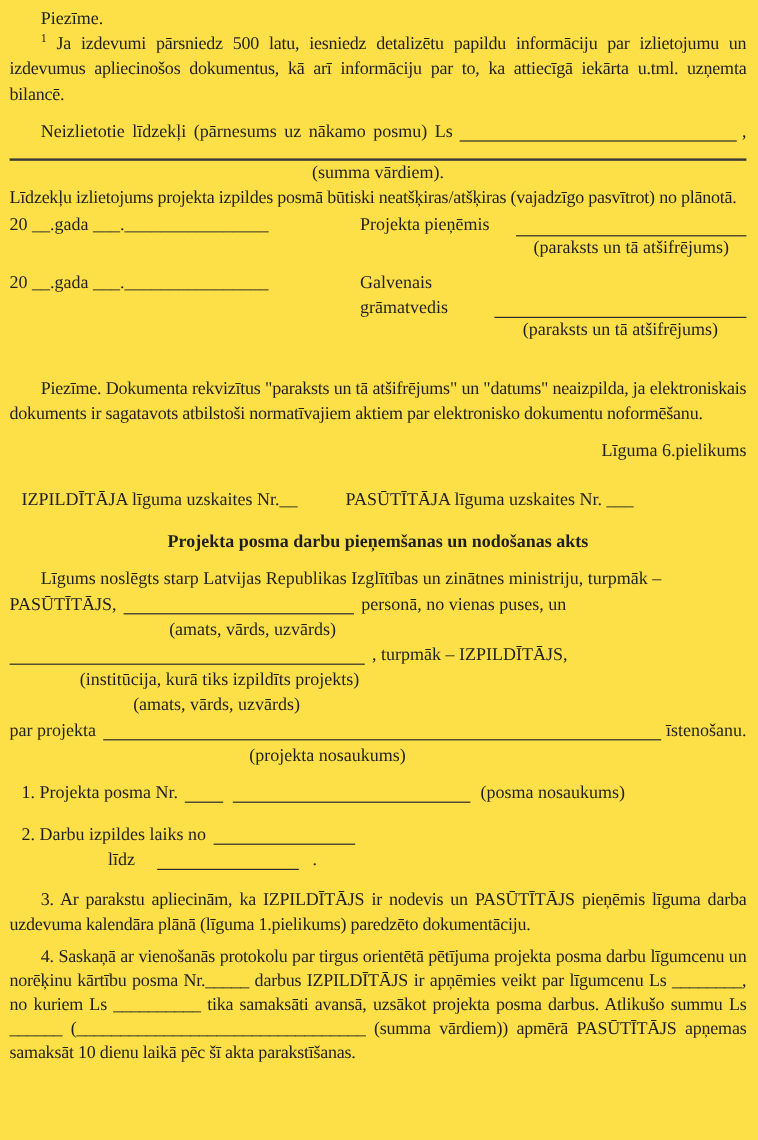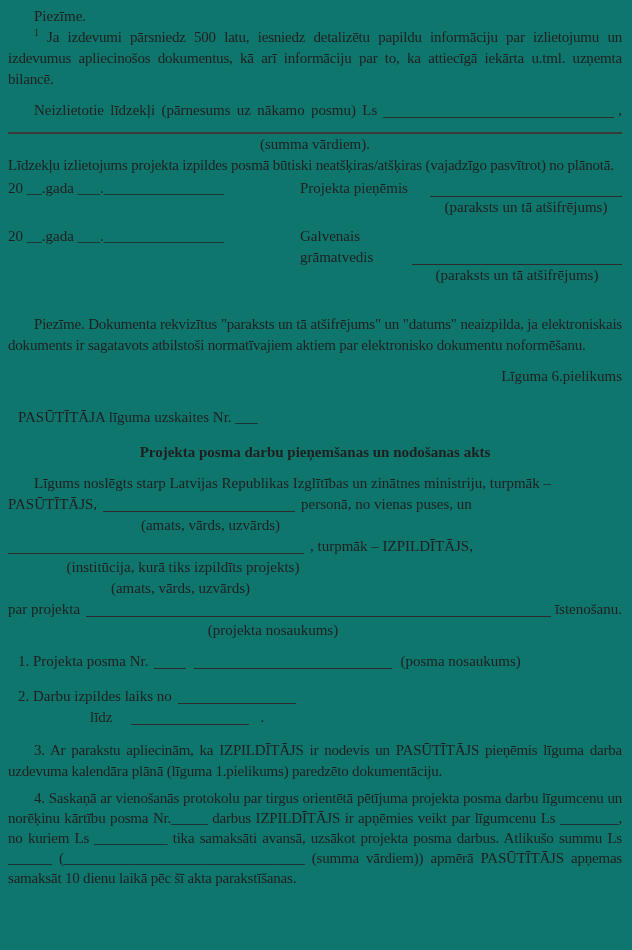--- a/index.html
+++ b/index.html
@@ -1,20 +1,20 @@
 <!DOCTYPE html>
 <html lang="lv"><head>
 <meta charset="utf-8">
 <style>
   html,body { margin:0; padding:0; background:#e8e8e8; }
   .page {
     position:relative;
     width:632px; height:950px;
     margin:0 auto;
-    background:#0f766e;
+    background:#fde047;
     color:#1f1f1f;
     font-family:"Liberation Serif","DejaVu Serif",serif;
     font-size:15px; line-height:21px;
     padding:6px 10px 0 8px;
     box-sizing:border-box;
     overflow:hidden;
   }
   p { margin:0; }
   .just { text-align:justify; letter-spacing:-0.2px; }
   .indent { text-indent:26px; }
@@ -119,20 +119,21 @@
       <span class="sig-line"></span>
       <span class="sig-caption">(paraksts un tā atšifrējums)</span>
     </span>
   </div>
 
   <p class="just indent edoc">Piezīme. Dokumenta rekvizītus "paraksts un tā atšifrējums" un "datums" neaizpilda, ja elektroniskais dokuments ir sagatavots atbilstoši normatīvajiem aktiem par elektronisko dokumentu noformēšanu.</p>
 
   <div class="right appendix">Līguma 6.pielikums</div>
 
   <div class="reg-row">
+    <span class="reg-left">IZPILDĪTĀJA līguma uzskaites Nr.__</span>
     <span>PASŪTĪTĀJA līguma uzskaites Nr. ___</span>
   </div>
 
   <div class="center bold act-title">Projekta posma darbu pieņemšanas un nodošanas akts</div>
 
   <div class="agr">
     <div class="indent">Līgums noslēgts starp Latvijas Republikas Izglītības un zinātnes ministriju, turpmāk –</div>
     <div class="flexrow">
       <span>PASŪTĪTĀJS,</span>
       <span class="blank w192"></span>

